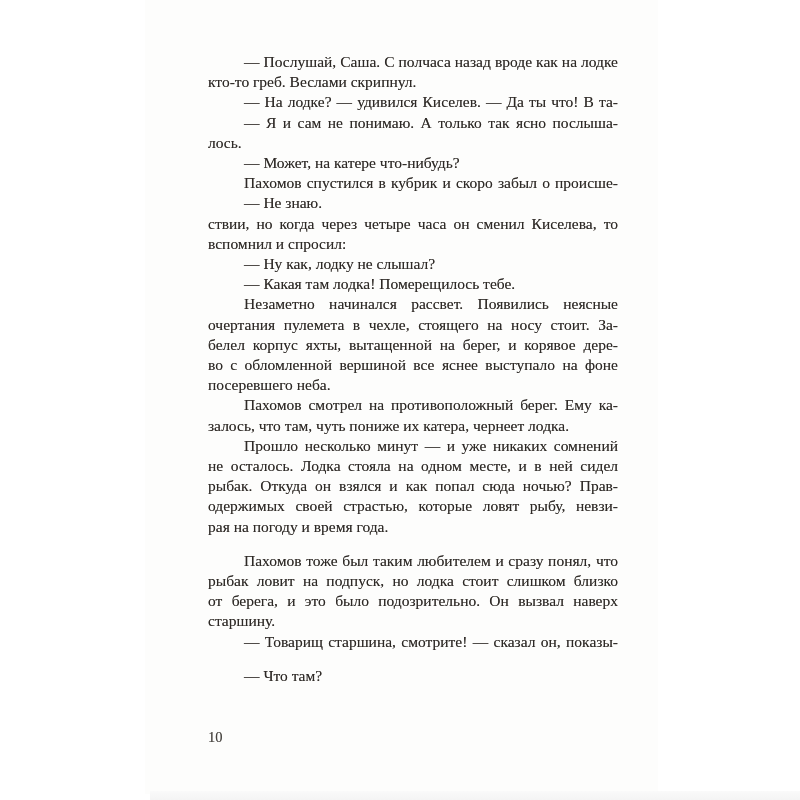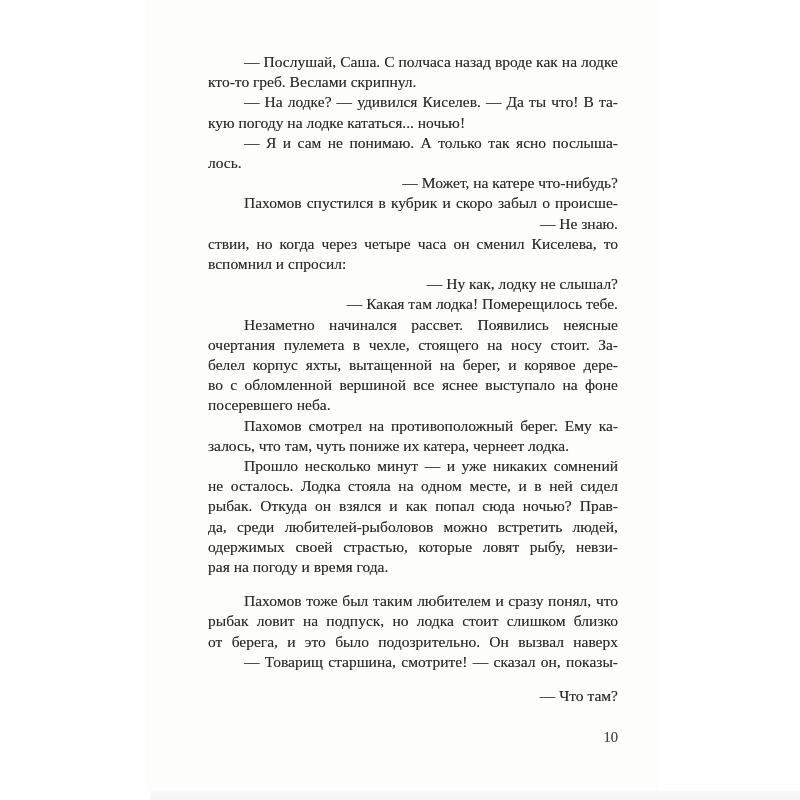--- a/index.html
+++ b/index.html
@@ -48,69 +48,67 @@
   .line {
     white-space: normal;
     text-align: left;
   }
   .line.j {
     text-align: justify;
     text-align-last: justify;
   }
   .line.indent {
     padding-left: 36px;
-    text-align: right;
   }
   .line.gap {
     margin-top: 14px;
   }
   .page-number {
     position: absolute;
     left: 208px;
     top: 729px;
     width: 410px;
-    text-align: right;
+    text-align: left;
     font-size: 14.5px;
     color: #474440;
     text-shadow: 0 0 0.5px rgba(62, 56, 50, 0.5);
   }
 </style>
 </head>
 <body>
 
 <div class="stage">
   <div class="page-photo"></div>
   <div class="page-edge-bottom"></div>
   <div class="text-column">
       <div class="line indent j">— Послушай, Саша. С полчаса назад вроде как на лодке</div>
       <div class="line">кто-то греб. Веслами скрипнул.</div>
       <div class="line indent j">— На лодке? — удивился Киселев. — Да ты что! В та-</div>
-      <div class="line">кую погоду на лодке кататься... ночью!</div>
       <div class="line indent j">— Я и сам не понимаю. А только так ясно послыша-</div>
       <div class="line">лось.</div>
       <div class="line indent">— Может, на катере что-нибудь?</div>
       <div class="line indent j">Пахомов спустился в кубрик и скоро забыл о происше-</div>
       <div class="line indent">— Не знаю.</div>
       <div class="line j">ствии, но когда через четыре часа он сменил Киселева, то</div>
       <div class="line">вспомнил и спросил:</div>
       <div class="line indent">— Ну как, лодку не слышал?</div>
       <div class="line indent">— Какая там лодка! Померещилось тебе.</div>
       <div class="line indent j">Незаметно начинался рассвет. Появились неясные</div>
       <div class="line j">очертания пулемета в чехле, стоящего на носу стоит. За-</div>
       <div class="line j">белел корпус яхты, вытащенной на берег, и корявое дере-</div>
       <div class="line j">во с обломленной вершиной все яснее выступало на фоне</div>
       <div class="line">посеревшего неба.</div>
       <div class="line indent j">Пахомов смотрел на противоположный берег. Ему ка-</div>
       <div class="line">залось, что там, чуть пониже их катера, чернеет лодка.</div>
       <div class="line indent j">Прошло несколько минут — и уже никаких сомнений</div>
       <div class="line j">не осталось. Лодка стояла на одном месте, и в ней сидел</div>
       <div class="line j">рыбак. Откуда он взялся и как попал сюда ночью? Прав-</div>
-      <div class="line j">да, среди любителей-рыболовов можно встретить людей,</div>
       <div class="line j">одержимых своей страстью, которые ловят рыбу, невзи-</div>
       <div class="line">рая на погоду и время года.</div>
       <div class="line indent j gap">Пахомов тоже был таким любителем и сразу понял, что</div>
       <div class="line j">рыбак ловит на подпуск, но лодка стоит слишком близко</div>
       <div class="line j">от берега, и это было подозрительно. Он вызвал наверх</div>
+      <div class="line">старшину.</div>
       <div class="line indent j">— Товарищ старшина, смотрите! — сказал он, показы-</div>
       <div class="line indent gap">— Что там?</div>
     </div>
   <div class="page-number">10</div>
 </div>
 
 </body></html>

